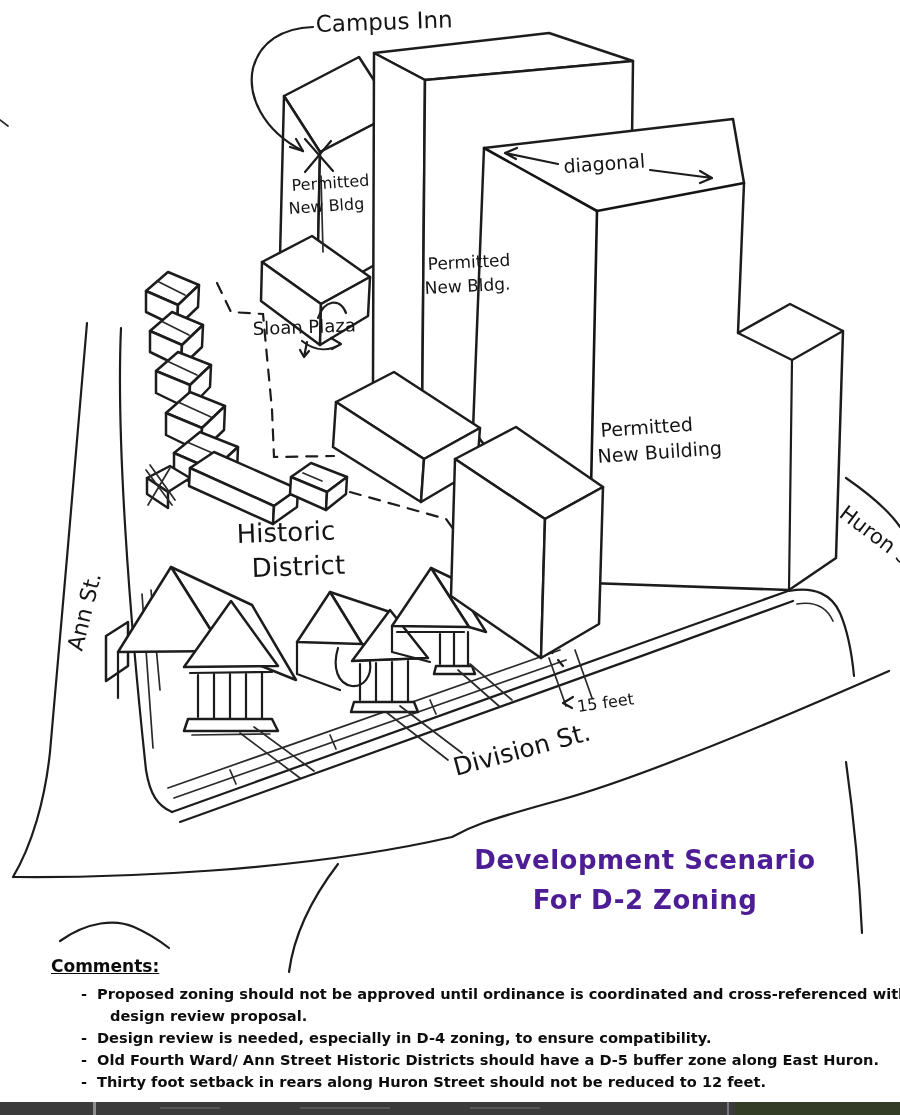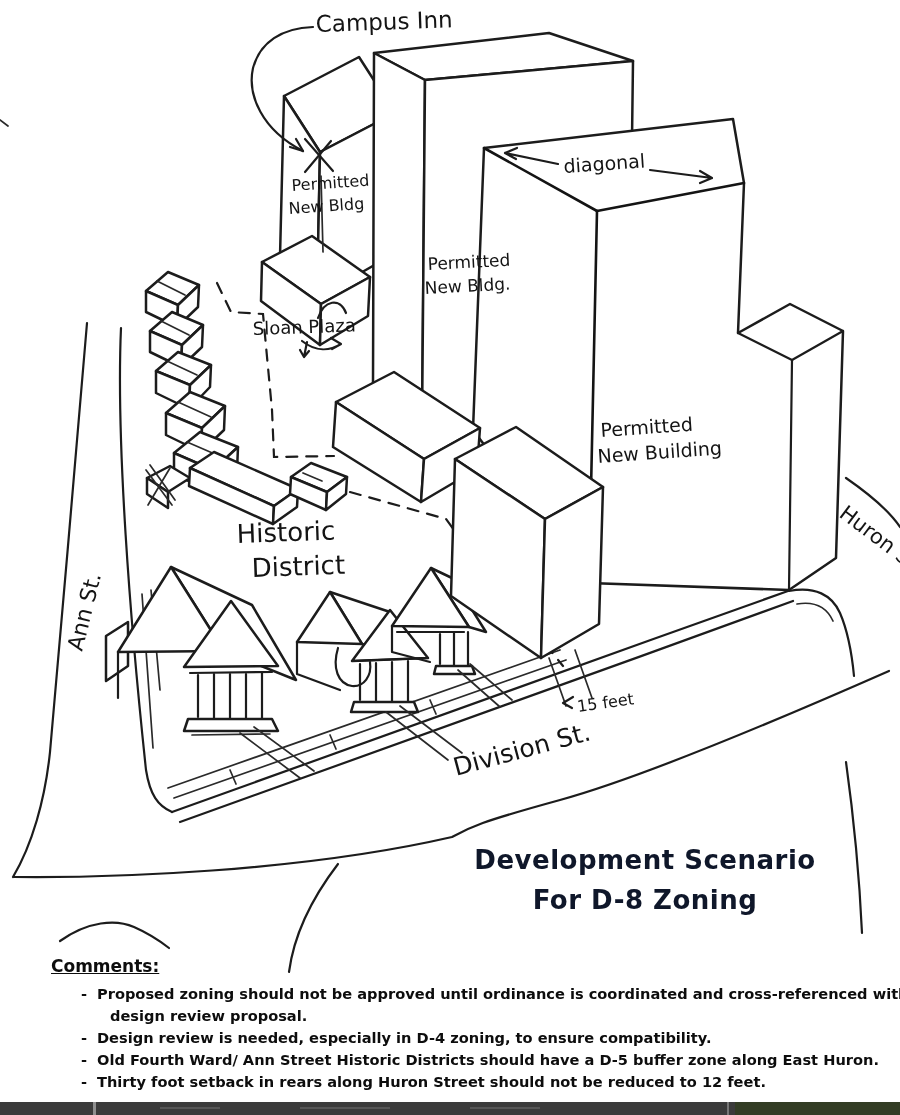--- a/index.html
+++ b/index.html
@@ -5,21 +5,21 @@
   html,body{margin:0;padding:0;background:#fff;}
   #page{position:relative;width:900px;height:1115px;background:#ffffff;overflow:hidden;
         font-family:"DejaVu Sans", sans-serif;}
   #sketch{position:absolute;left:0;top:0;}
   .ink{stroke:#1c1c1c;fill:none;stroke-width:2.2;stroke-linecap:round;stroke-linejoin:round;}
   .ink-thick{stroke:#141414;fill:none;stroke-width:2.6;stroke-linecap:round;stroke-linejoin:round;}
   .face{fill:#ffffff;stroke:#1c1c1c;stroke-width:2.5;stroke-linejoin:round;}
   .dashed{stroke:#1c1c1c;fill:none;stroke-width:2.2;stroke-dasharray:11 9;stroke-linecap:round;}
   .thin{stroke:#2a2a2a;fill:none;stroke-width:1.7;stroke-linecap:round;}
   .hand{fill:#141414;font-family:"DejaVu Sans", sans-serif;}
-  .title-text{position:absolute;font-weight:bold;color:#0f172a;font-size:26px;
+  .title-text{position:absolute;font-weight:bold;color:#4c1d95;font-size:26px;
       letter-spacing:0.5px;text-align:center;width:420px;}
   #comments{position:absolute;left:28px;top:956px;width:864px;color:#0d0d0d;margin-left:23px;}
   #comments .heading{font-weight:bold;font-size:17px;text-decoration:underline;margin-bottom:7px;}
   .comment-item{display:flex;font-weight:bold;font-size:14.6px;line-height:22px;}
   .comment-item .dash{width:16px;flex:0 0 16px;margin-left:30px;}
   .comment-item .ctext{white-space:pre-line;padding-left:13px;text-indent:-13px;flex:1;}
   #bottom-bar{position:absolute;left:0;top:1102px;width:900px;height:13px;background:#3b3b3b;}
   #bottom-bar .seg-divider1{position:absolute;left:93px;top:0;width:3px;height:13px;background:#8f8f8f;}
   #bottom-bar .seg-divider2{position:absolute;left:727px;top:0;width:2px;height:13px;background:#777;}
   #bottom-bar .seg-green{position:absolute;left:735px;top:0;width:165px;height:13px;background:#333d25;}
@@ -211,21 +211,21 @@
     <text class="hand" x="237" y="543" font-size="26" transform="rotate(-2 237 543)">Historic</text>
     <text class="hand" x="252" y="577" font-size="26" transform="rotate(-2 252 577)">District</text>
     <text class="hand" x="82" y="652" font-size="22" transform="rotate(-76 82 652)">Ann St.</text>
     <text class="hand" x="838" y="516" font-size="21" transform="rotate(37 838 516)">Huron St</text>
     <text class="hand" x="456" y="776" font-size="25" transform="rotate(-15 456 776)">Division St.</text>
     <text class="hand" x="578" y="712" font-size="16" transform="rotate(-8 578 712)">15 feet</text>
   </g>
 </svg>
 
 <div class="title-text" style="left:435px;top:845px;">Development Scenario</div>
-<div class="title-text" style="left:435px;top:885px;">For D-8 Zoning</div>
+<div class="title-text" style="left:435px;top:885px;">For D-2 Zoning</div>
 
 <div id="comments">
   <div class="heading">Comments:</div>
   <div class="comment-item">
     <span class="dash">-</span>
     <span class="ctext">Proposed zoning should not be approved until ordinance is coordinated and cross-referenced with
 design review proposal.</span>
   </div>
   <div class="comment-item">
     <span class="dash">-</span>

